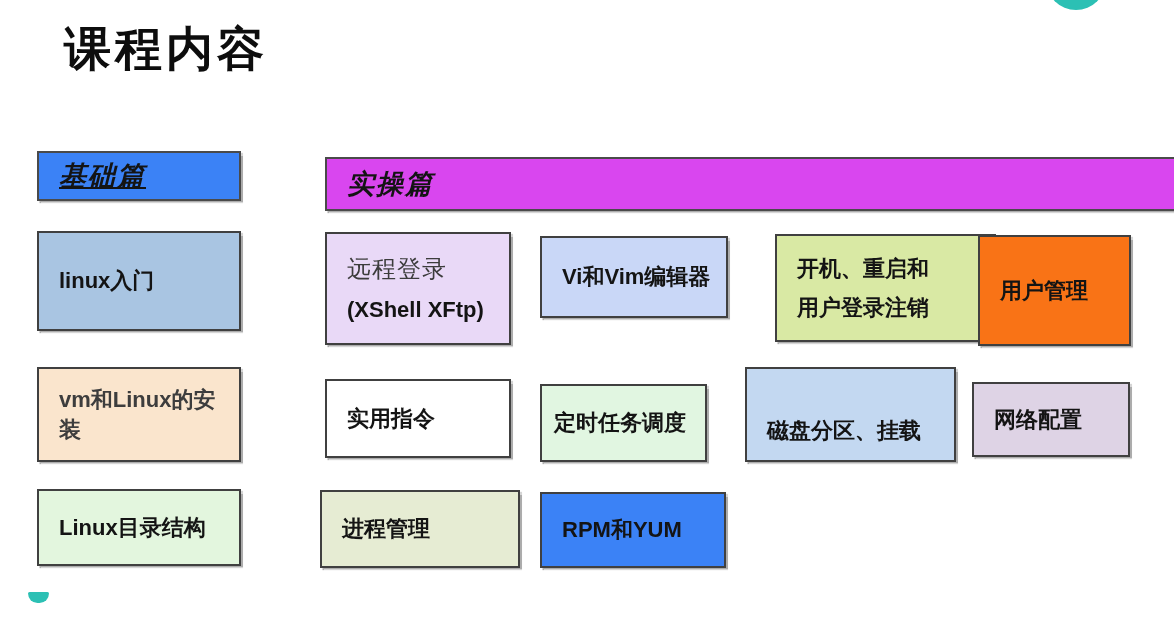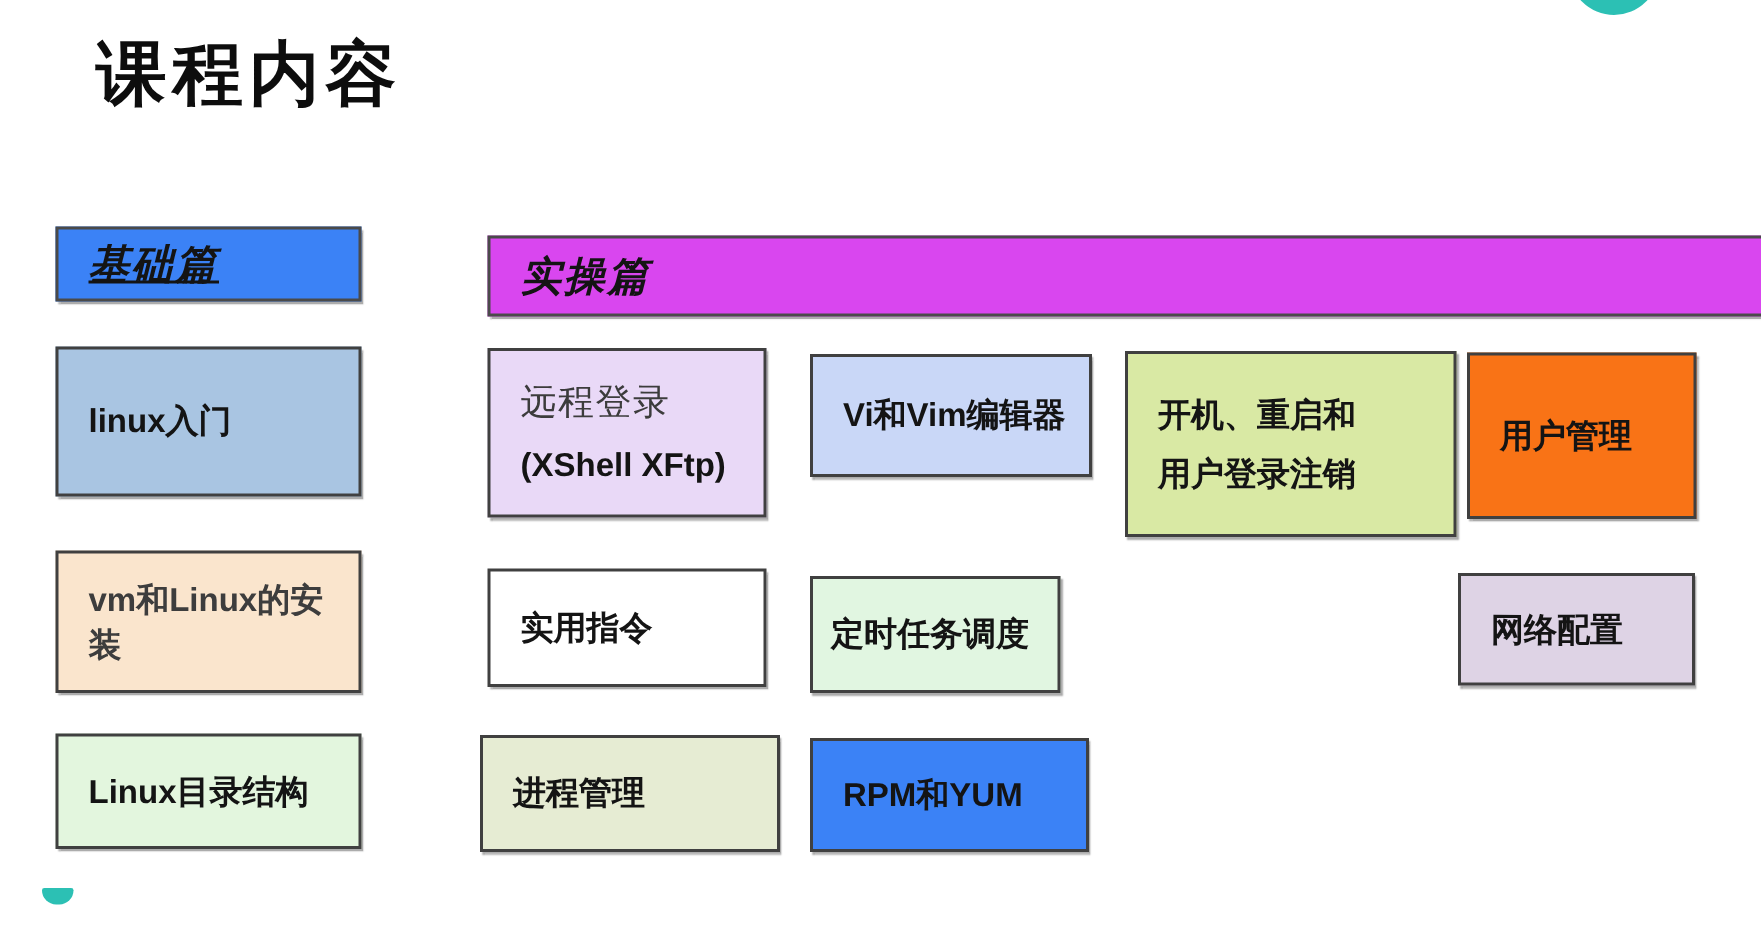--- a/index.html
+++ b/index.html
@@ -89,37 +89,40 @@
 
   <div class="box two-line" style="left: 325px; top: 232px; width: 186px; height: 113px; background: rgb(233, 217, 247);">
     <span class="regular-line">远程登录</span>
     <span class="bold-line">(XShell XFtp)</span>
   </div>
 
   <div class="box" style="left: 540px; top: 236px; width: 188px; height: 82px; background: rgb(201, 215, 247);">
     <span>Vi和Vim编辑器</span>
   </div>
 
-  <div class="box two-line" style="left: 750px; top: 234px; width: 221px; height: 124px; background: rgb(217, 233, 164);">
+  <div class="box two-line" style="left: 775px; top: 234px; width: 221px; height: 108px; background: rgb(217, 233, 164);">
     <span class="bold-line">开机、重启和</span>
     <span class="bold-line">用户登录注销</span>
   </div>
 
   <div class="box" style="left: 978px; top: 235px; width: 153px; height: 111px; background: #f97316;">
     <span>用户管理</span>
   </div>
 
   <div class="box" style="left: 325px; top: 379px; width: 186px; height: 79px; background: rgb(255, 255, 255);">
     <span>实用指令</span>
   </div>
 
   <div class="box" style="left: 540px; top: 384px; width: 167px; height: 78px; padding-left: 12px; background: rgb(225, 246, 225);">
     <span>定时任务调度</span>
   </div>
 
+  <div class="box" style="left: 745px; top: 367px; width: 211px; height: 95px; align-items: flex-start; justify-content: flex-end; padding-bottom: 14px; background: rgb(195, 216, 241);">
+    <span>磁盘分区、挂载</span>
+  </div>
 
   <div class="box" style="left: 972px; top: 382px; width: 158px; height: 75px; background: rgb(222, 211, 229);">
     <span>网络配置</span>
   </div>
 
   <div class="box" style="left: 320px; top: 490px; width: 200px; height: 78px; background: rgb(230, 236, 211);">
     <span>进程管理</span>
   </div>
 
   <div class="box" style="left: 540px; top: 492px; width: 186px; height: 76px; background: #3b82f6;">

